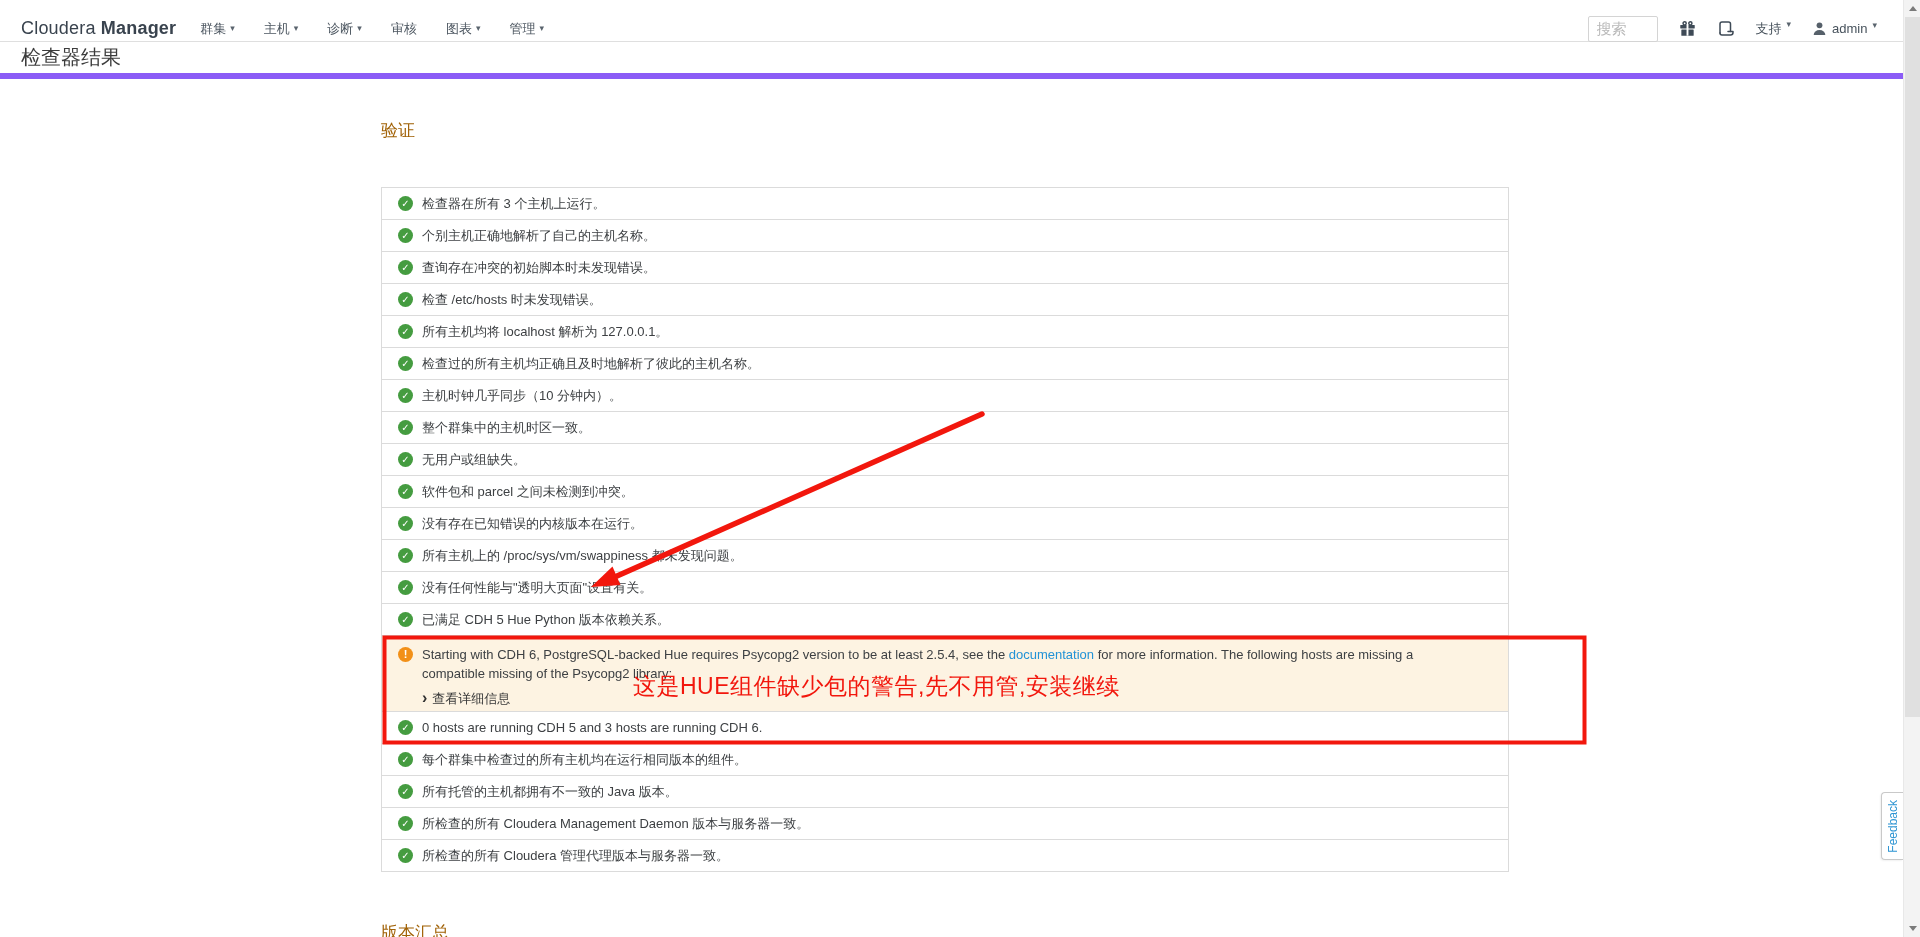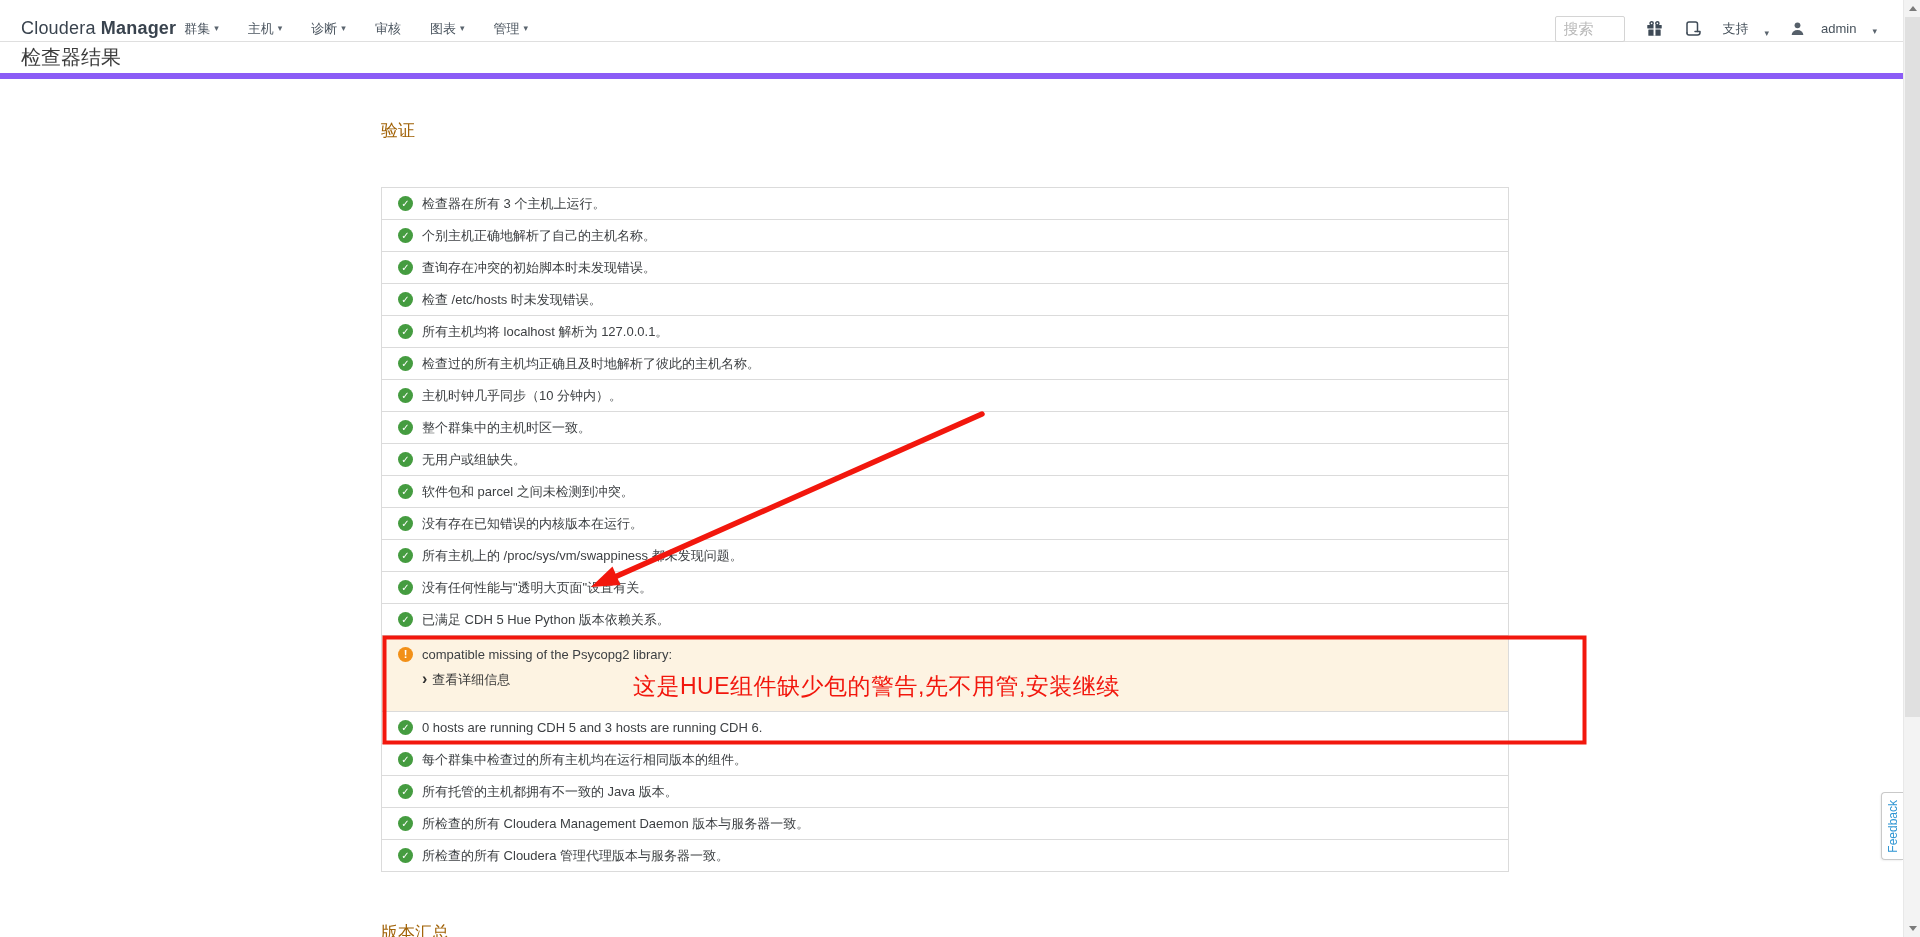--- a/index.html
+++ b/index.html
@@ -4,29 +4,29 @@
 <style>
   html,body{margin:0;padding:0;}
   body{font-family:"Liberation Sans","DejaVu Sans",sans-serif;background:#fff;}
   #app{position:relative;width:1920px;height:937px;background:#fff;overflow:hidden;}
 
   
   .navbar{position:absolute;top:0;left:0;width:1903px;height:42px;box-sizing:border-box;
     border-bottom:1px solid #dfdfdf;display:flex;align-items:center;padding:16px 26px 0 21px;background:#fff;}
   .brand{font-size:18px;color:#39434e;letter-spacing:.2px;white-space:nowrap;}
   .brand .b{font-weight:700;}
-  .nav-menu{display:flex;align-items:center;margin-left:8px;gap:29px;}
+  .nav-menu{display:flex;align-items:center;margin-left:24px;gap:29px;}
   .nav-item{font-size:13px;color:#4c5660;display:flex;align-items:center;gap:4px;cursor:pointer;white-space:nowrap;}
   .caret{font-size:9px;color:#5a646e;line-height:1;}
   .nav-right{margin-left:auto;display:flex;align-items:center;gap:21px;}
   .search-input{width:70px;height:26px;box-sizing:border-box;border:1px solid #d4d4d4;border-radius:2px;
     padding:0 8px;font-size:15px;color:#555;font-family:inherit;outline:none;}
   .search-input::placeholder{color:#b9b9b9;}
   .icon-btn{display:flex;align-items:center;justify-content:center;cursor:pointer;}
-  .nav-label{font-size:13px;color:#47525c;display:flex;align-items:flex-end;gap:16px;cursor:pointer;white-space:nowrap;}
+  .nav-label{font-size:13px;color:#47525c;display:flex;align-items:flex-start;gap:5px;cursor:pointer;white-space:nowrap;}
 
   
   .page-header{position:absolute;top:42px;left:0;width:1903px;height:37px;box-sizing:border-box;
     border-bottom:6px solid #8b5cf6;display:flex;align-items:center;padding-left:21px;background:#fff;}
   .page-title{font-size:20px;color:#3c3c3c;}
 
   
   .sec-heading{position:absolute;left:381px;font-size:17px;color:#a16207;}
   #validation-heading{top:119px;}
   #versions-heading{top:921px;}
@@ -204,20 +204,21 @@
         <span>没有任何性能与"透明大页面"设置有关。</span>
       </div>
       <div class="check-row">
         <span class="check-icon">✓</span>
         <span>已满足 CDH 5 Hue Python 版本依赖关系。</span>
       </div>
       <div class="check-row warning-row">
         <div class="warn-flex">
           <span class="warn-icon">!</span>
           <div class="warn-body">
+            <div class="warn-line"><span>Starting with CDH 6, PostgreSQL-backed Hue requires Psycopg2 version to be at least 2.5.4, see the </span><a class="doc-link">documentation</a><span> for more information. The following hosts are missing a</span></div>
             <div class="warn-line">compatible missing of the Psycopg2 library:</div>
             <div class="details">
               <span class="chev">›</span>
               <span>查看详细信息</span>
             </div>
           </div>
         </div>
       </div>
       <div class="check-row">
         <span class="check-icon">✓</span>

